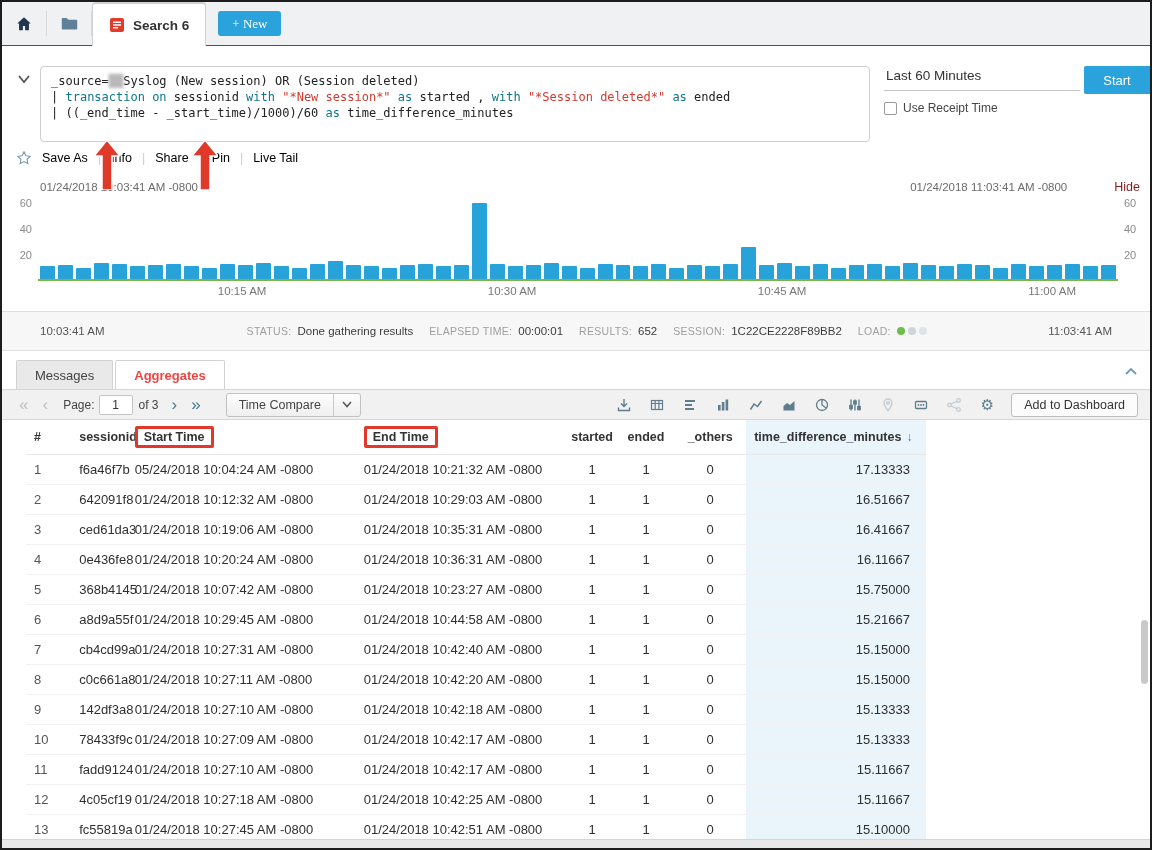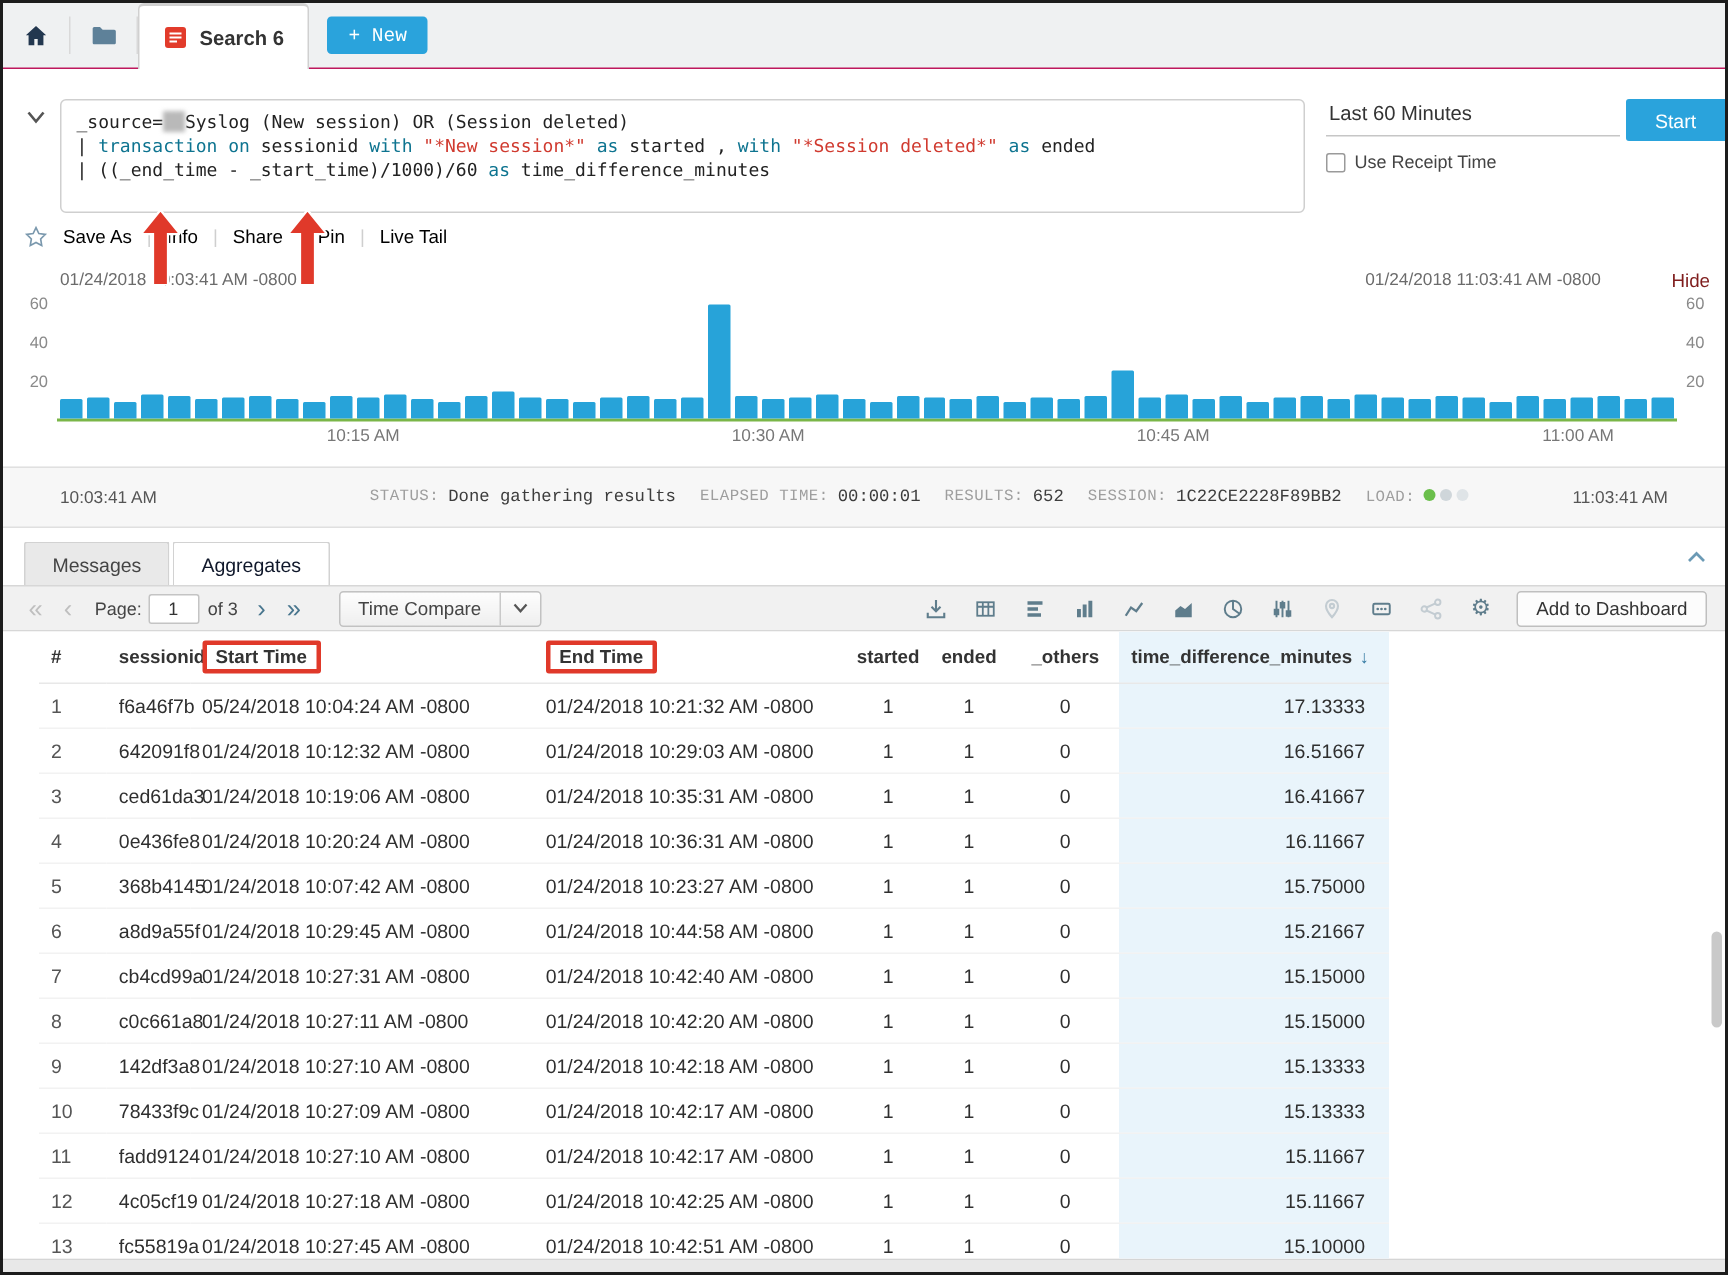--- a/index.html
+++ b/index.html
@@ -12,21 +12,21 @@
   
   .topbar { height:44px; flex:0 0 44px; background:#eff1f2; border-bottom:1px solid #be185d;
             display:flex; align-items:stretch; }
   .tb-icon { width:44px; display:flex; align-items:center; justify-content:center; cursor:pointer; }
   .tb-sep { width:1px; background:#d9d9d9; margin:9px 0; }
   .tab-active { background:#fff; border-left:1px solid #d0d0d0; border-right:1px solid #d0d0d0;
                 border-top:2px solid #d0d0d0; margin-bottom:-1px; border-radius:4px 4px 0 0;
                 display:flex; align-items:center; gap:8px; padding:0 16px; }
   .tab-active .lbl { font-size:13.5px; color:#333; font-weight:700; }
   .btn-new { margin:9px 0 9px 12px; background:#2aa3dc; color:#fff; border:none; border-radius:3px;
-             font-size:13px; padding:0 14px; font-family:Liberation Mono, monospace; cursor:pointer; }
+             font-size:13px; padding:0 14px; font-family:Liberation Serif, serif; cursor:pointer; }
   
   .search-section { flex:0 0 126px; position:relative; background:#fff; z-index:4; }
   .collapse-chevron { position:absolute; left:15px; top:24px; cursor:pointer; }
   .query-box { position:absolute; left:38px; top:20px; width:830px; height:76px;
                border:1px solid #cfcfcf; border-radius:4px; padding:6px 10px;
                font-family:"DejaVu Sans Mono", monospace; font-size:12px; line-height:16px;
                overflow:hidden; background:#fff; }
   .q-plain { color:#222; } .q-kw { color:#0e7490; } .q-str { color:#d03a2f; }
   .q-num { color:#1a6fc4; } .q-redacted { color:#b9b9b9; filter:blur(1.5px); }
   .search-right { position:absolute; left:882px; top:18px; width:196px; }
@@ -56,31 +56,31 @@
           align-items:flex-end; gap:3px; }
   .bar { flex:1; background:#27a3d9; border-radius:1px 1px 0 0; min-height:2px; }
   .xlabels { height:18px; margin:2px 32px 0 36px; position:relative; font-size:11.5px; color:#777; }
   .xlabels .xt { position:absolute; transform:translateX(-50%); top:2px; }
   
   .status-bar { flex:0 0 32px; background:#f7f7f7; border-top:1px solid #e0e0e0; border-bottom:1px solid #e0e0e0;
                 display:flex; align-items:center; padding:13px 38px; font-size:11.5px; color:#555; }
   .status-center { margin-left:142px; display:flex; align-items:center; gap:16px; }
   .sl { color:#9e9e9e; font-size:10.5px; letter-spacing:.3px; }
   .sv { color:#3d3d3d; font-size:11.5px; }
-  .st-item { display:flex; align-items:flex-start; gap:6px;font-family:Liberation Mono, monospace; }
+  .st-item { display:flex; align-items:center; gap:6px; }
   .load-dots { display:flex; gap:3px; align-items:center; }
   .dot { width:8px; height:8px; border-radius:50%; }
   .dot.g { background:#6abf4b; } .dot.e1 { background:#cfd6da; } .dot.e2 { background:#dfe4e7; }
   .right-time { margin-left:auto; }
   
   .tabs-row { flex:0 0 38px; background:#fff; display:flex; align-items:flex-end; padding-left:14px; position:relative; }
   .rtab { height:29px; display:flex; align-items:center; padding:0 18px; font-size:13px;
           border:1px solid #d2d2d2; border-bottom:none; cursor:pointer; border-radius:2px 2px 0 0; }
   .rtab.inactive { background:#e9e9e9; color:#444; }
-  .rtab.active { background:#fff; color:#0f172a; font-weight:400; margin-left:2px; }
+  .rtab.active { background:#fff; color:#ef4444; font-weight:700; margin-left:2px; }
   .panel-collapse { position:absolute; right:12px; top:12px; cursor:pointer; }
   
   .toolbar { flex:0 0 31px; background:#f1f1f1; border-top:1px solid #d7d7d7; border-bottom:1px solid #d7d7d7;
              display:flex; align-items:center; padding:0 10px; }
   .pg-nav { font-size:17px; padding:0 7px; cursor:pointer; line-height:1; }
   .pg-nav.dis { color:#bfbfbf; cursor:default; }
   .pg-nav.en { color:#49768e; }
   .pg-label { font-size:12px; color:#444; margin:0 4px 0 8px; }
   .pg-input { width:34px; height:20px; border:1px solid #c4c4c4; border-radius:2px; text-align:center;
               font-size:12px; font-family:inherit; color:#333; }

